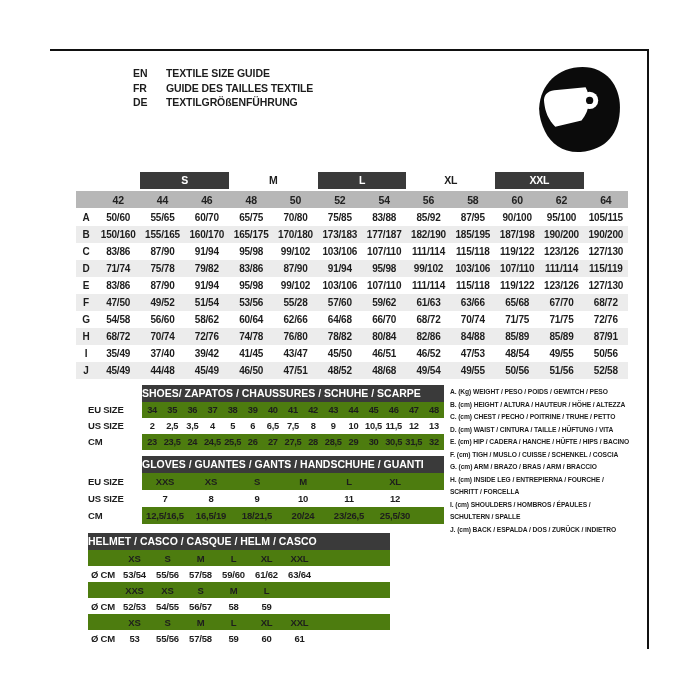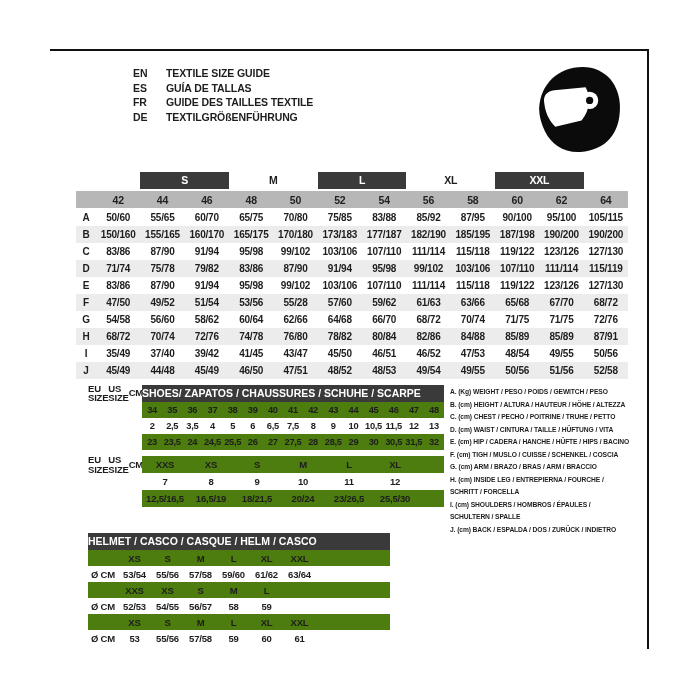--- a/index.html
+++ b/index.html
@@ -22,21 +22,21 @@
   .mtable{position:absolute;left:76px;top:172px;width:552px;font-weight:700;letter-spacing:-0.2px;}
   .mrow{display:grid;grid-template-columns:20px repeat(12,1fr);height:17px;align-items:center;text-align:center;font-size:10px;}
   .mrow.shade{background:#ececec;}
   #band{height:17px;margin-bottom:2px;font-size:10.5px;}
   .grp{height:17px;line-height:17px;}
   .grp.dark{background:#3a3a3a;color:#ffffff;}
   #sizesRow{background:#b7b7b7;height:17px;margin-bottom:1px;font-size:10.5px;color:#222;}
   .mletter{text-align:center;font-size:10px;}
   
   .sub{position:absolute;left:88px;display:flex;font-weight:700;letter-spacing:-0.2px;}
-  .sub-labels{width:54px;display:flex;flex-direction:row;}
+  .sub-labels{width:54px;display:flex;flex-direction:column;}
   .sub-labels .spacer{height:17px;}
   .sub-labels .lbl{line-height:1;display:flex;align-items:center;font-size:9.5px;}
   .sub-table{width:302px;}
   .sub-head{height:17px;line-height:17px;background:#3a3a3a;color:#fff;font-size:10.5px;white-space:nowrap;letter-spacing:0;}
   .srow{display:grid;align-items:center;text-align:center;white-space:nowrap;}
   .srow.shade{background:#4d7c0f;}
   .shoes .srow{grid-template-columns:repeat(15,1fr);height:16px;font-size:9.3px;letter-spacing:-0.3px;}
   .shoes .lbl{height:16px;}
   .gloves .srow{grid-template-columns:repeat(6,46px) 1fr;height:17px;font-size:9.5px;}
   .gloves .lbl{height:17px;}
@@ -47,21 +47,20 @@
   .legend .lline{height:12.5px;line-height:12.5px;white-space:nowrap;}
 </style>
 </head>
 <body data-name="size-guide-page">
 
 <div class="frame-top" data-name="frame-top-line"></div>
 <div class="frame-right" data-name="frame-right-line"></div>
 
 <div class="langs" id="langs" data-name="language-list">
     <div class="lang-row" data-name="language-row"><span class="lang-code" data-name="language-code">EN</span><span data-name="language-title">TEXTILE SIZE GUIDE</span></div>
-    <div class="lang-row" data-name="language-row"><span class="lang-code" data-name="language-code">ES</span><span data-name="language-title">GUÍA DE TALLAS</span></div>
     <div class="lang-row" data-name="language-row"><span class="lang-code" data-name="language-code">FR</span><span data-name="language-title">GUIDE DES TAILLES TEXTILE</span></div>
     <div class="lang-row" data-name="language-row"><span class="lang-code" data-name="language-code">DE</span><span data-name="language-title">TEXTILGRÖßENFÜHRUNG</span></div>
   </div>
 
 <div class="helmet" data-name="racing-helmet-icon">
   <svg viewBox="0 0 96 96" width="97" height="97" aria-hidden="true">
     <path d="M54 5 C77 5 91 23 91 45 C91 71 77 87 52 89 C35 90 23 81 17 69 C13 61 11 53 11 46 C12 22 30 5 54 5 Z" fill="#0b0b0b"></path>
     <path d="M16 40 C15 33 19 29 26 28 L57 25 C62 34 62 47 53 58 L27 64 C20 57 17 49 16 40 Z" fill="#ffffff"></path>
     <circle cx="61" cy="38" r="8.5" fill="#ffffff"></circle>
     <circle cx="61" cy="38" r="3.6" fill="#0b0b0b"></circle>
@@ -231,21 +230,21 @@
         <div data-name="measurement-value">50/56</div>
       </div>
       <div class="mrow shade" data-name="measurement-row-J">
         <div class="mletter" data-name="row-letter">J</div>
         <div data-name="measurement-value">45/49</div>
         <div data-name="measurement-value">44/48</div>
         <div data-name="measurement-value">45/49</div>
         <div data-name="measurement-value">46/50</div>
         <div data-name="measurement-value">47/51</div>
         <div data-name="measurement-value">48/52</div>
-        <div data-name="measurement-value">48/53</div>
+        <div data-name="measurement-value">48/68</div>
         <div data-name="measurement-value">49/54</div>
         <div data-name="measurement-value">49/55</div>
         <div data-name="measurement-value">50/56</div>
         <div data-name="measurement-value">51/56</div>
         <div data-name="measurement-value">52/58</div>
       </div>
     </div>
 </div>
 
 <div class="sub shoes" style="top:385px;" data-name="shoes-section">
@@ -314,20 +313,21 @@
 </div>
 
 <div class="sub gloves" style="top:456px;" data-name="gloves-section">
   <div class="sub-labels" id="glovesLabels" data-name="gloves-row-labels">
       <div class="spacer" data-name="gloves-header-spacer"></div>
       <div class="lbl" data-name="gloves-label-eu-size">EU SIZE</div>
       <div class="lbl" data-name="gloves-label-us-size">US SIZE</div>
       <div class="lbl" data-name="gloves-label-cm">CM</div>
     </div>
   <div class="sub-table" data-name="gloves-table">
+    <div class="sub-head" data-name="gloves-title-bar">GLOVES / GUANTES / GANTS / HANDSCHUHE / GUANTI</div>
     <div id="glovesRows" data-name="gloves-rows">
         <div class="srow shade" data-name="gloves-row">
           <div data-name="gloves-value">XXS</div>
           <div data-name="gloves-value">XS</div>
           <div data-name="gloves-value">S</div>
           <div data-name="gloves-value">M</div>
           <div data-name="gloves-value">L</div>
           <div data-name="gloves-value">XL</div>
         </div>
         <div class="srow" data-name="gloves-row">

